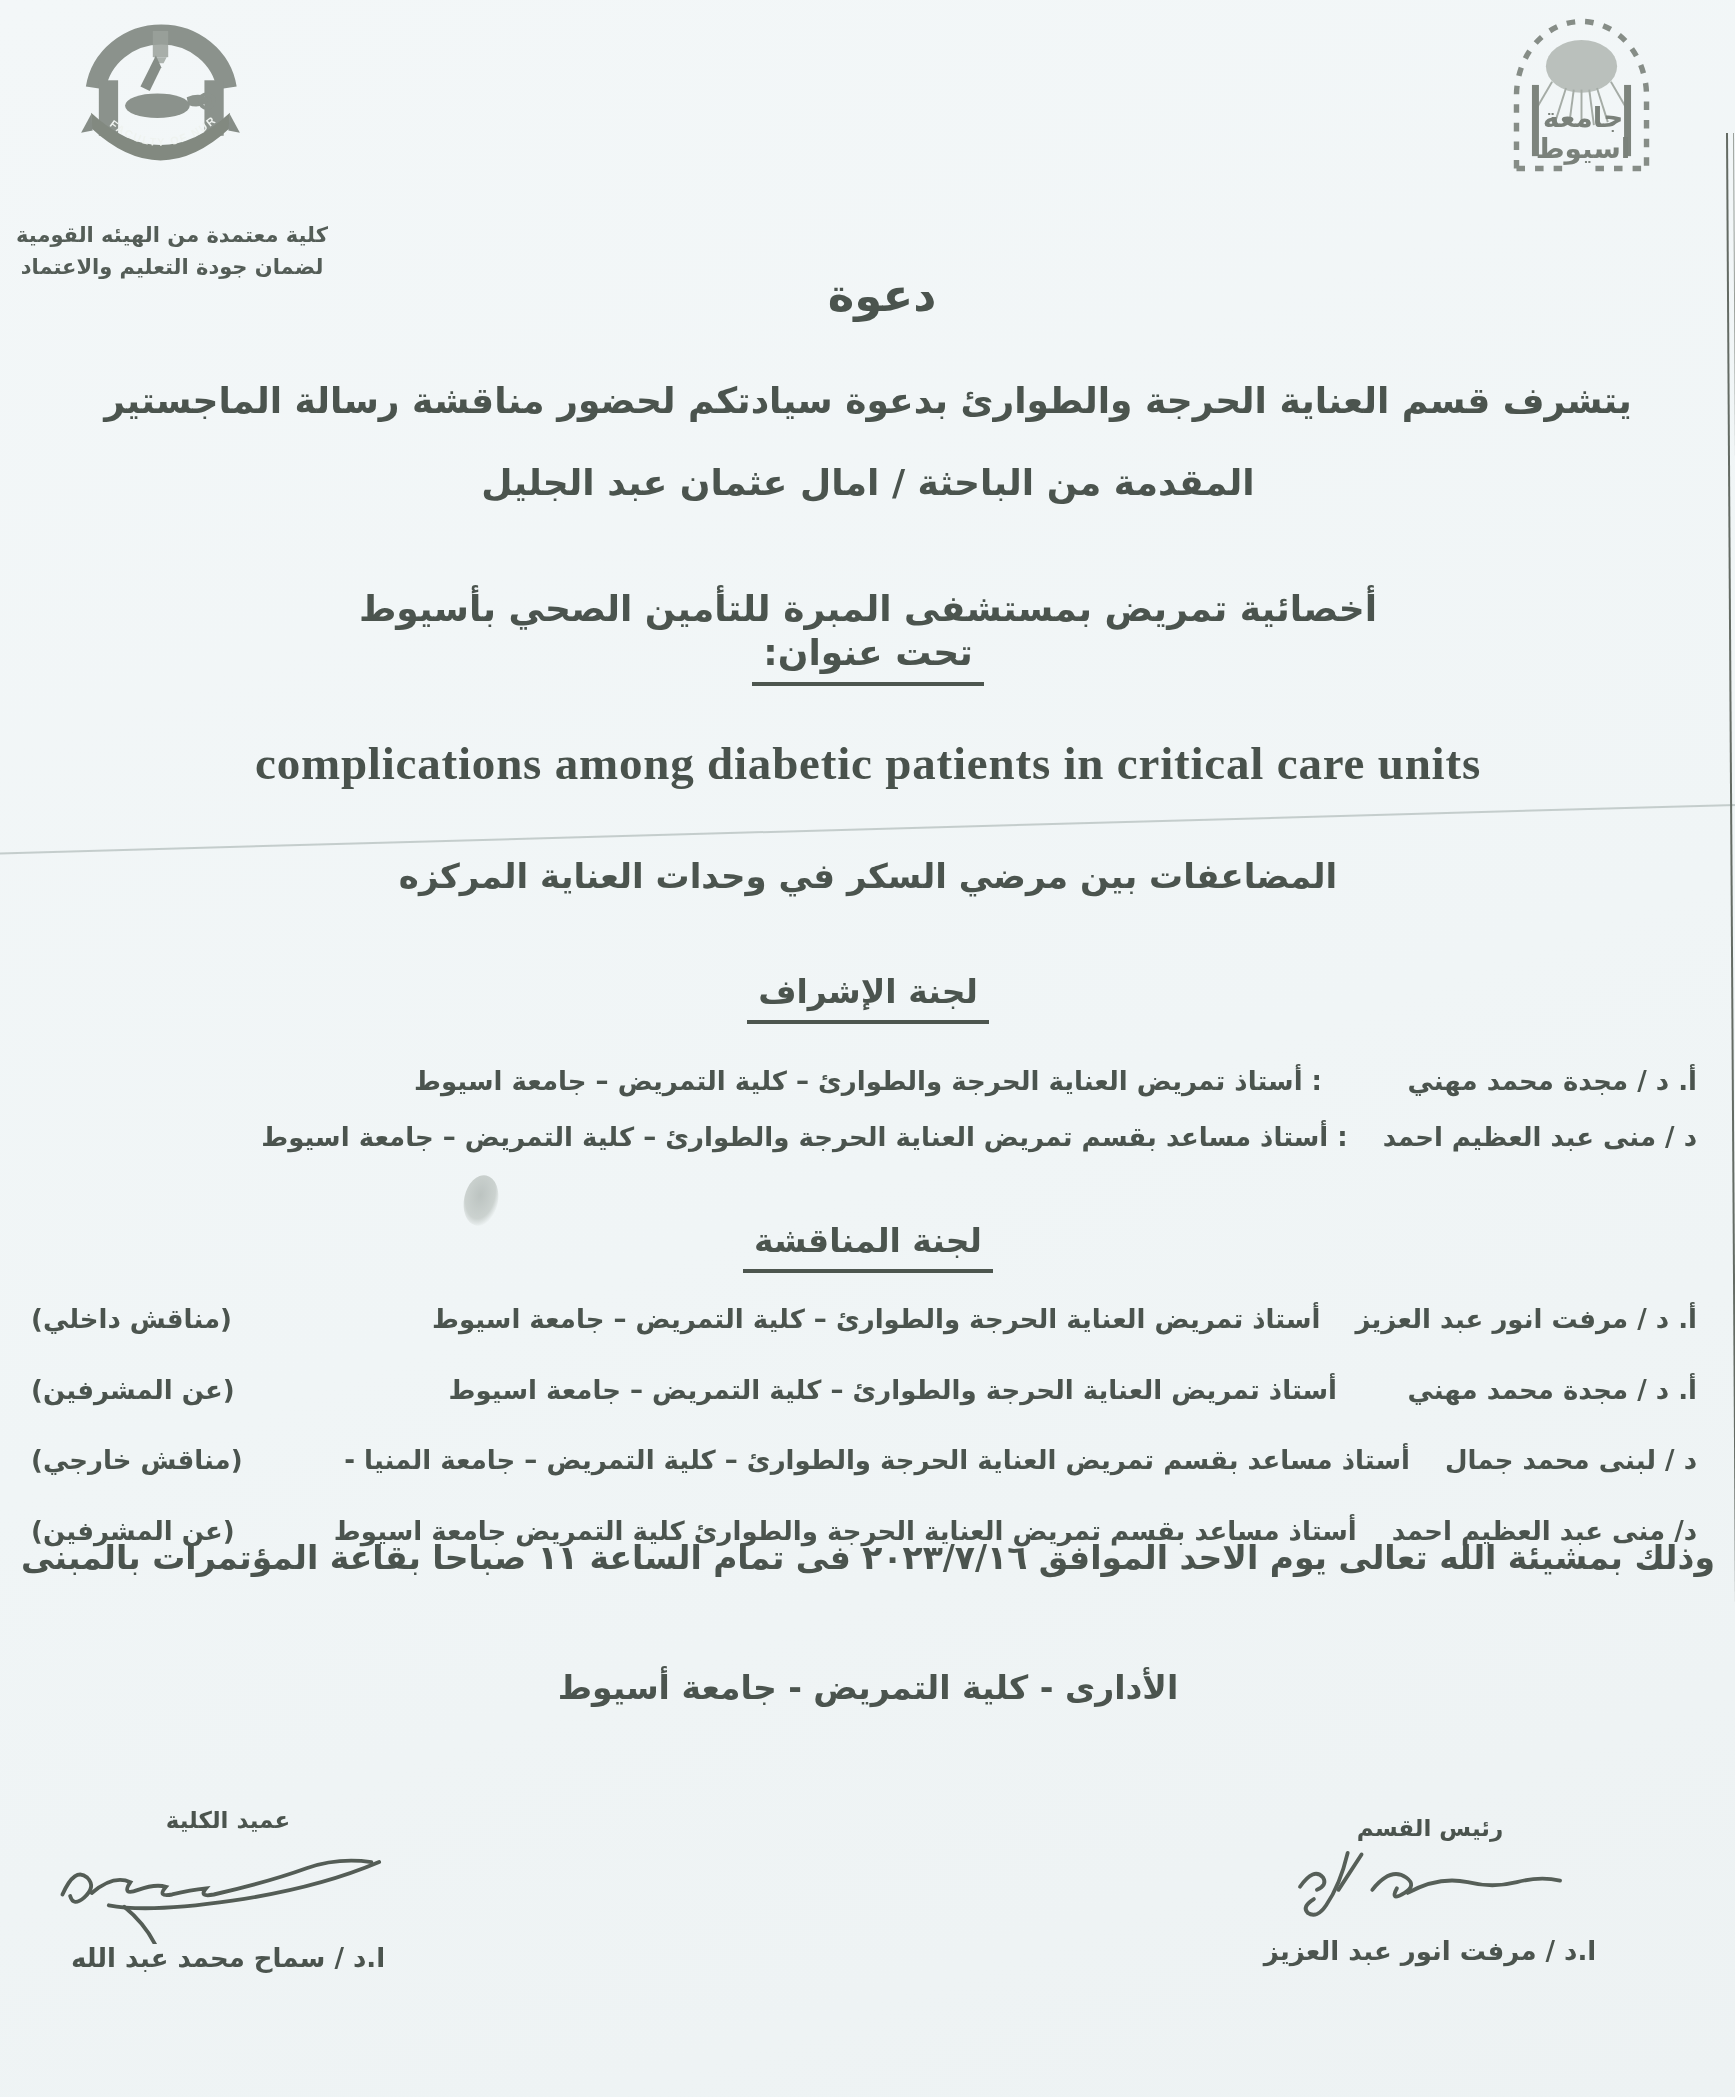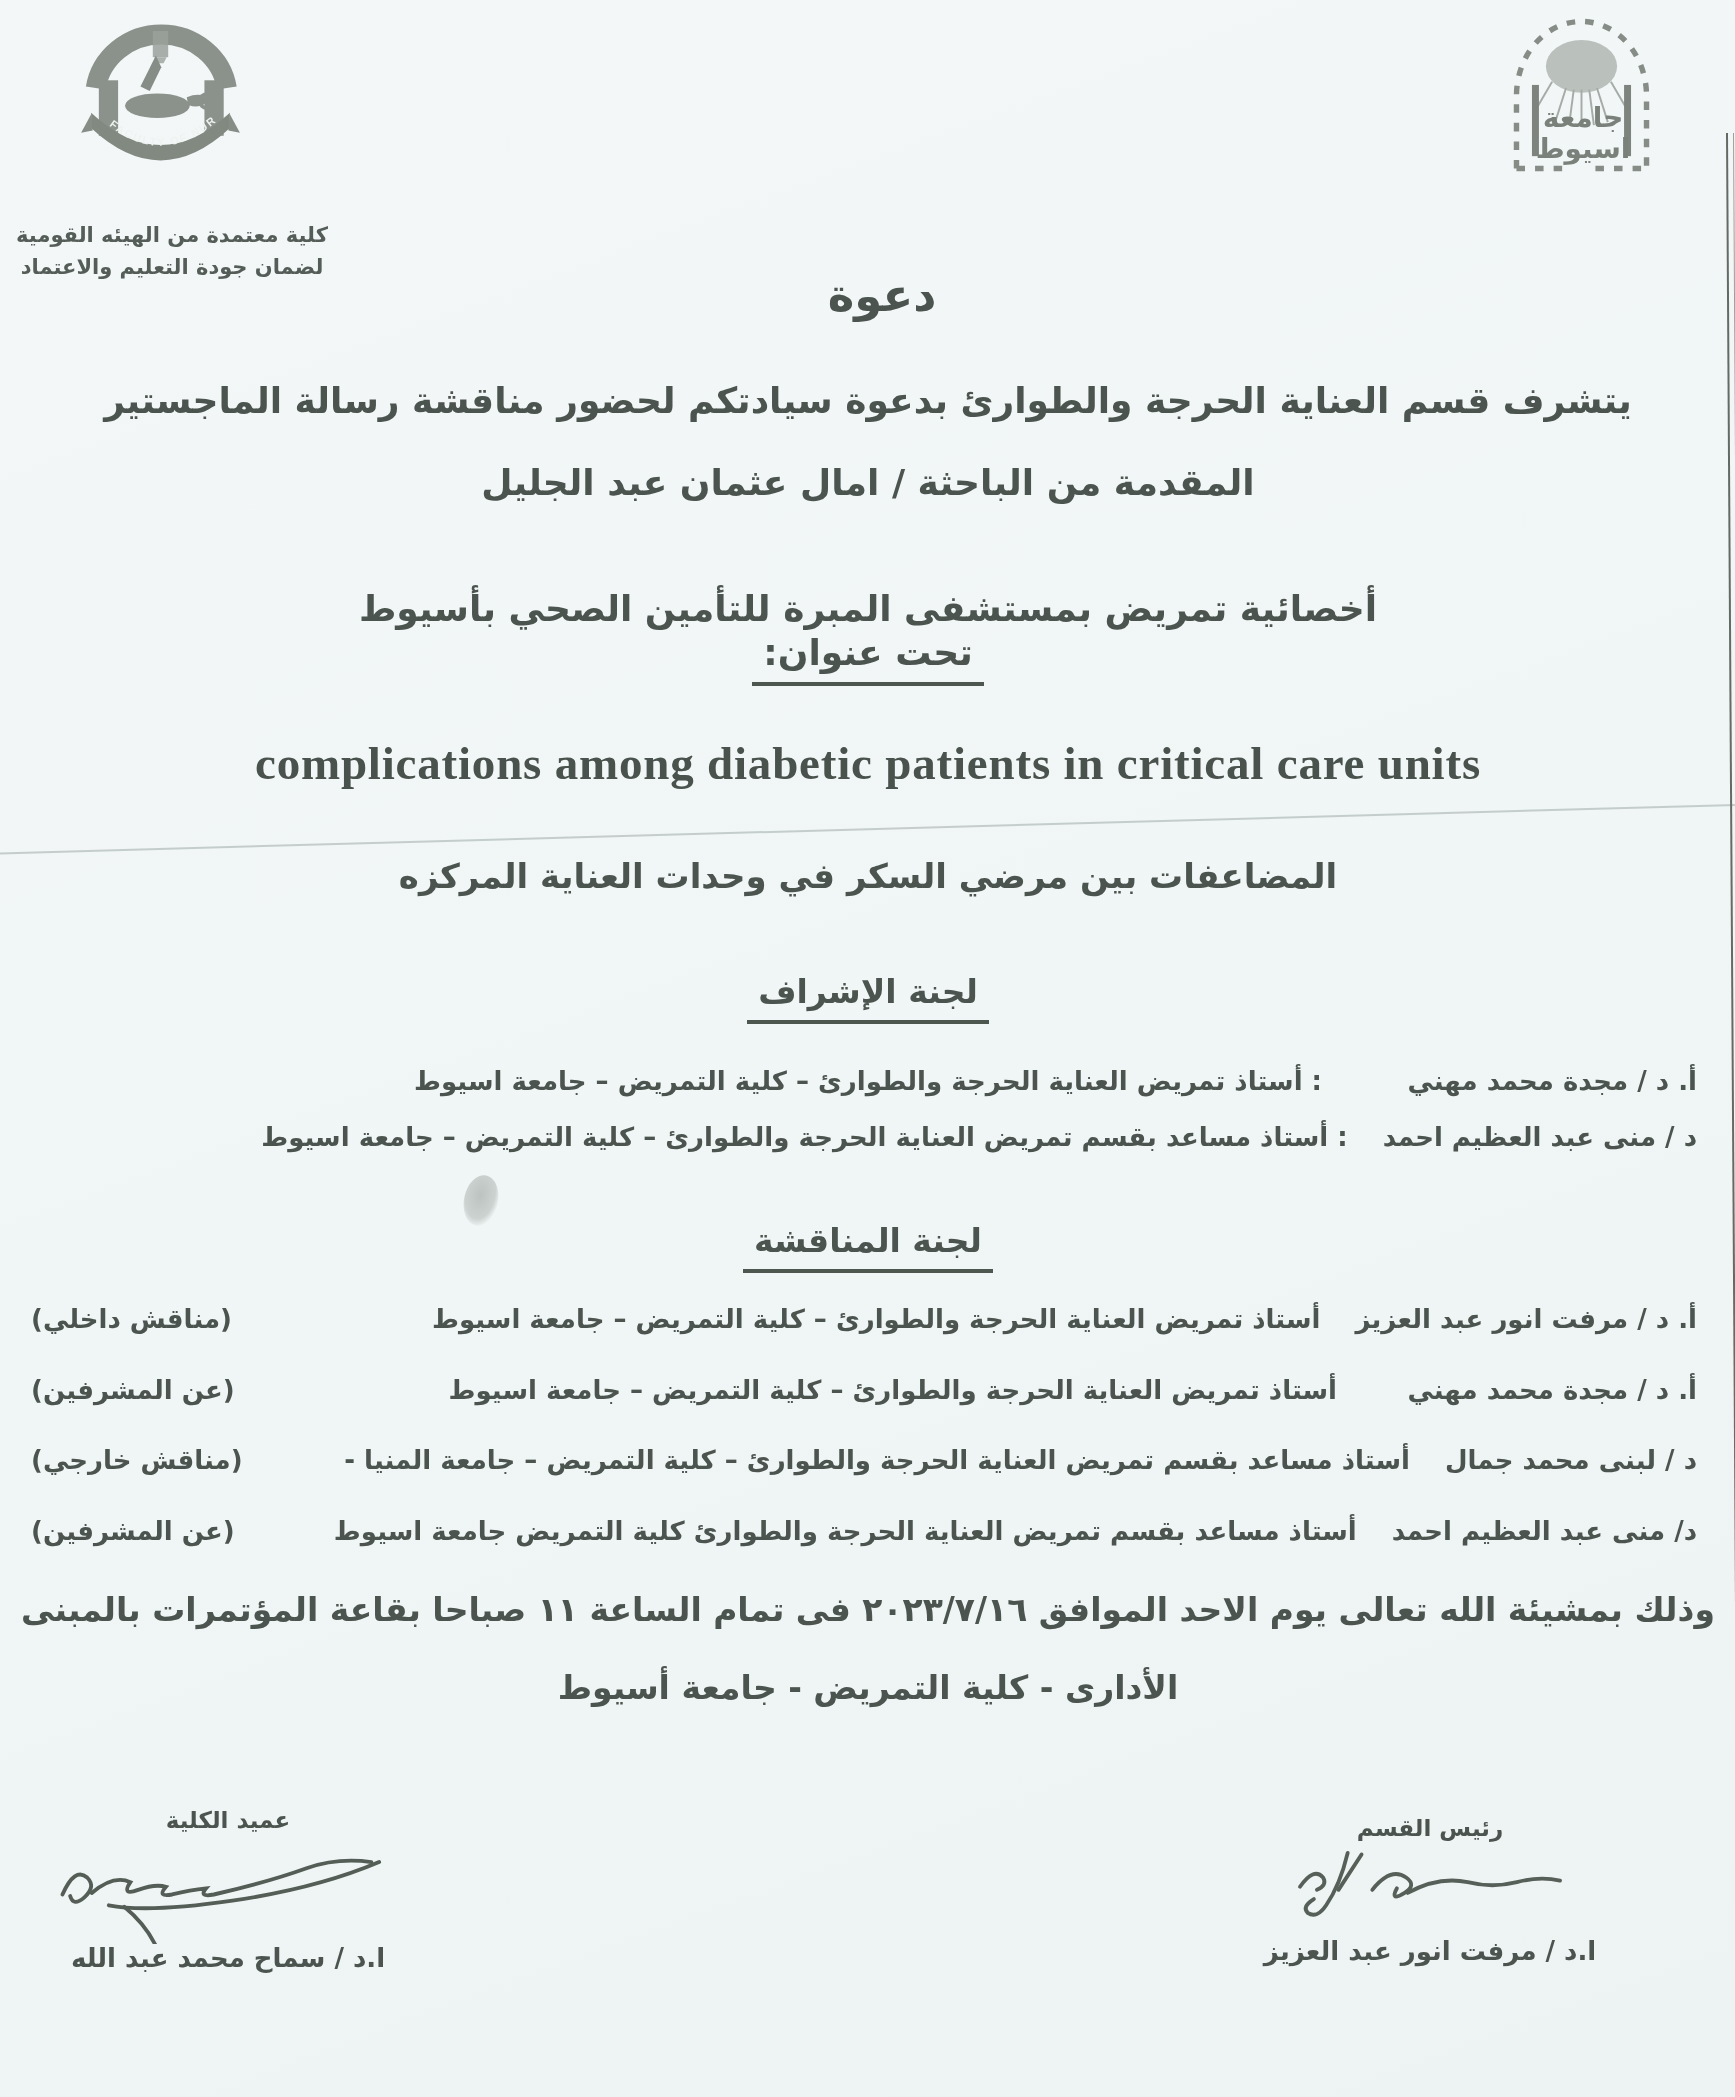--- a/index.html
+++ b/index.html
@@ -150,21 +150,21 @@
       <span class="role">أستاذ مساعد بقسم تمريض العناية الحرجة والطوارئ – كلية التمريض – جامعة المنيا -</span>
       <span class="tag">(مناقش خارجي)</span>
     </div>
     <div class="crow">
       <span class="name">د/ منى عبد العظيم احمد</span>
       <span class="role">أستاذ مساعد بقسم تمريض العناية الحرجة والطوارئ  كلية التمريض جامعة اسيوط</span>
       <span class="tag">(عن المشرفين)</span>
     </div>
   </div>
 
-  <div class="abs center b t-sched" style="top:1590px;" dir="rtl">وذلك بمشيئة الله تعالى يوم الاحد الموافق ٢٠٢٣/٧/١٦ فى تمام الساعة ١١ صباحا بقاعة المؤتمرات بالمبنى</div>
+  <div class="abs center b t-sched" style="top:1538px;" dir="rtl">وذلك بمشيئة الله تعالى يوم الاحد الموافق ٢٠٢٣/٧/١٦ فى تمام الساعة ١١ صباحا بقاعة المؤتمرات بالمبنى</div>
   <div class="abs center b t-sched" style="top:1668px;" dir="rtl">الأدارى - كلية التمريض - جامعة أسيوط</div>
 
   <div class="abs sig-block sig-left">
     <div class="b sig-title" dir="rtl">عميد الكلية</div>
     <svg class="sig-svg" width="363" height="116" viewBox="0 0 470 150">
       <g fill="none" stroke="#545d56" stroke-width="5" stroke-linecap="round">
         <path d="M20 86 q16 -36 32 -22 q12 12 -4 26 q-14 12 -18 -2"></path>
         <path d="M58 84 q28 -24 50 -14 q-12 18 10 10 q22 -8 36 -4 q-12 14 8 10 q24 -6 44 -8 q-10 12 10 8 q70 -16 120 -34 q40 -14 84 -8"></path>
         <path d="M430 44 q-80 34 -190 50 q-110 16 -160 6"></path>
         <path d="M100 102 q32 26 46 62 q6 18 -10 22"></path>

